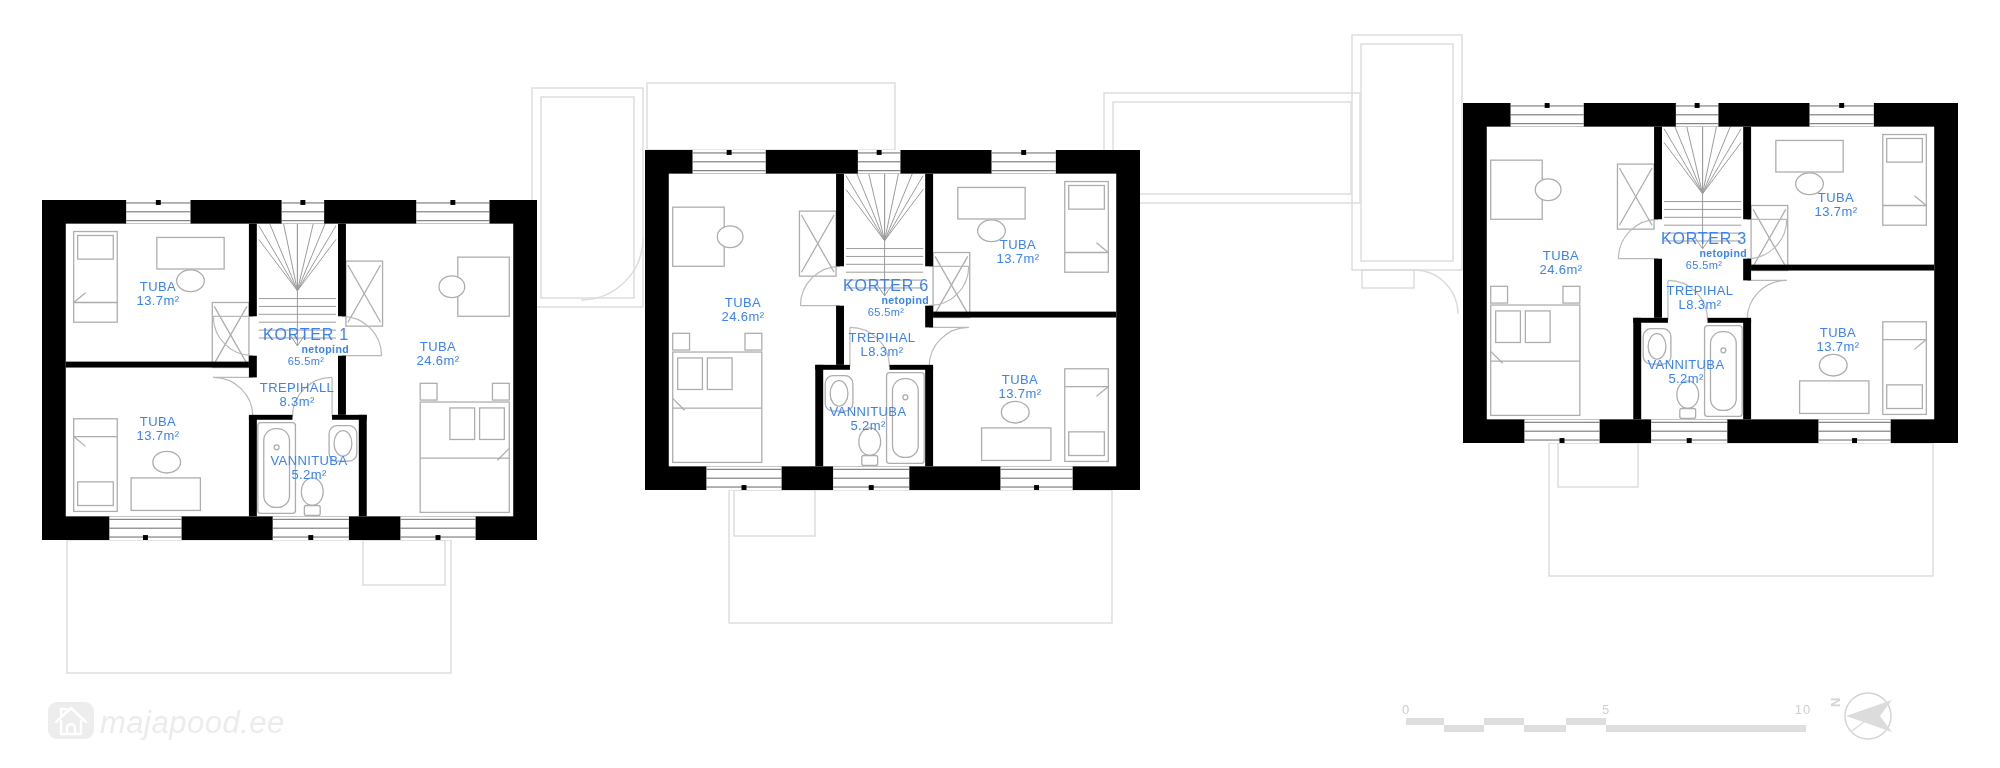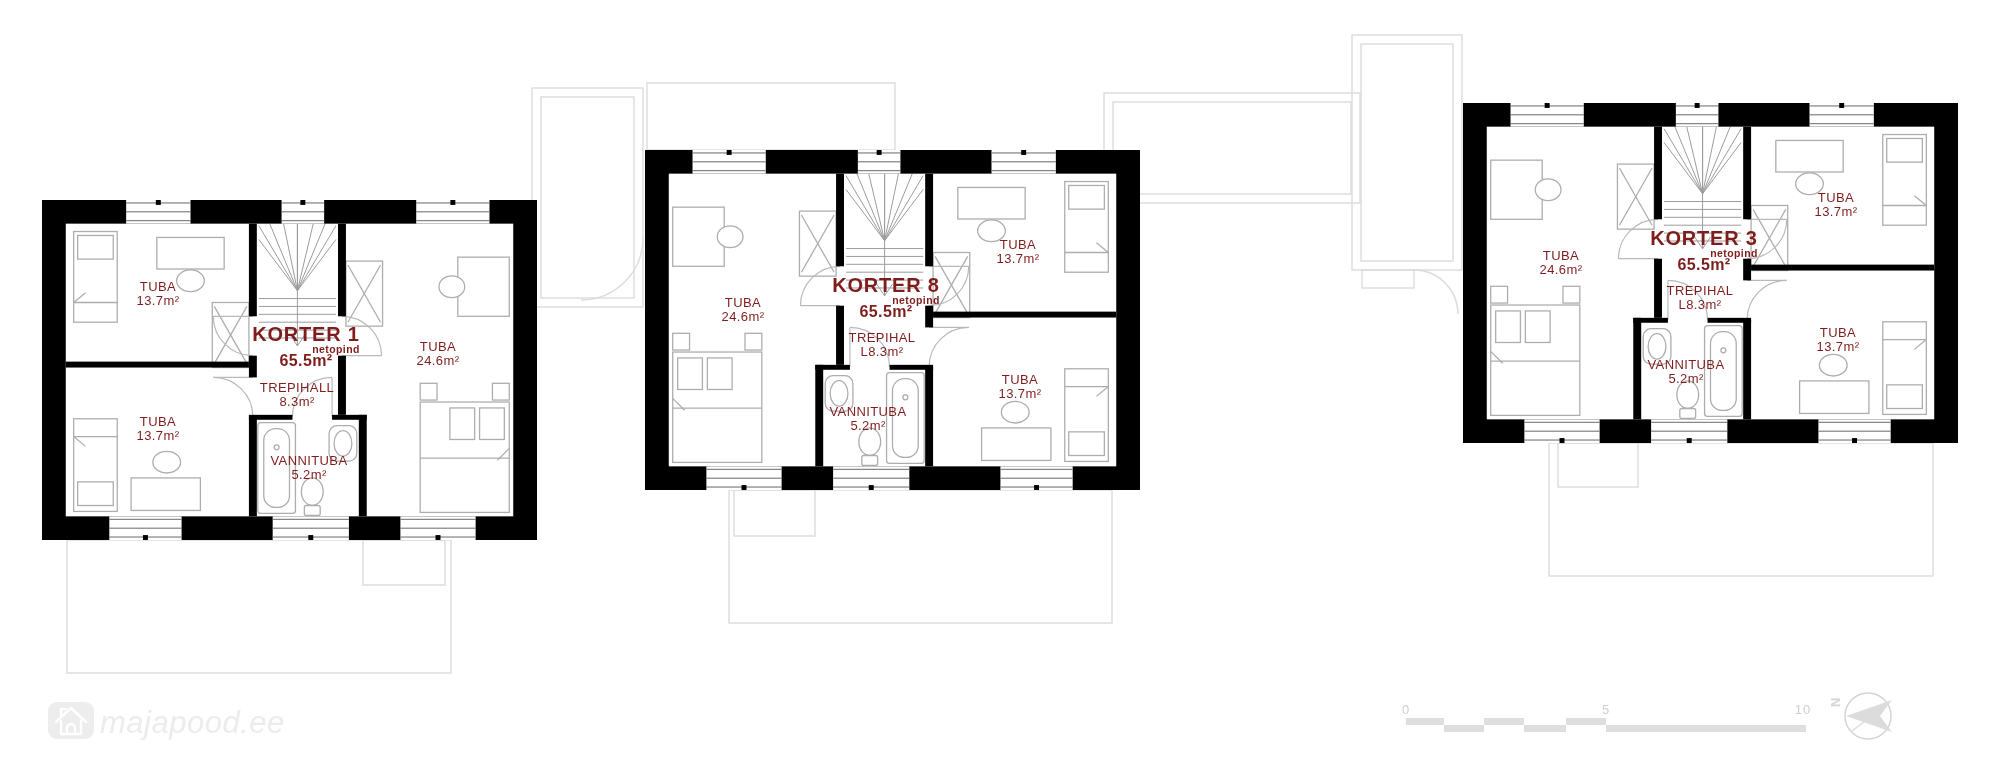--- a/index.html
+++ b/index.html
@@ -5,26 +5,26 @@
   html,body{margin:0;padding:0;background:#ffffff;}
   #canvas{
     position:relative;width:2000px;height:768px;background:#ffffff;overflow:hidden;
     font-family:"Liberation Sans", sans-serif;
   }
   svg{display:block;}
   .layer{position:absolute;left:0;top:0;}
   .unit{position:absolute;}
   .lbl{
     position:absolute;transform:translate(-50%,-50%);
-    text-align:center;white-space:nowrap;color:#7f1d1d;
+    text-align:center;white-space:nowrap;color:#3b82f6;
     font-size:13px;line-height:13.5px;letter-spacing:.4px;
   }
-  .korter-block .title{font-size:20px;font-weight:bold;letter-spacing:.8px;line-height:17px;}
+  .korter-block .title{font-size:16px;font-weight:normal;letter-spacing:.8px;line-height:17px;}
   .korter-block .sub{font-size:10.5px;font-weight:bold;line-height:12px;text-align:right;}
-  .korter-block .net{font-size:16px;font-weight:bold;line-height:12px;}
+  .korter-block .net{font-size:11px;font-weight:normal;line-height:12px;}
   .scale-num{
     position:absolute;transform:translate(-50%,-50%);
     font-size:13px;color:#cfcfcf;letter-spacing:1px;
   }
   .watermark-text{
     position:absolute;left:100px;top:705px;
     font-size:31px;font-style:italic;color:#ececec;letter-spacing:.5px;
   }
 </style>
 </head>
@@ -268,21 +268,21 @@
   <div class="lbl" style="left:309px;top:467px">
     <div>VANNITUBA</div>
       <div>5.2m²</div>
   </div>
 
   <div class="lbl" style="left:743px;top:309px">
     <div>TUBA</div>
       <div>24.6m²</div>
   </div>
   <div class="lbl korter-block" style="left:886px;top:297px">
-    <div class="title">KORTER 8</div>
+    <div class="title">KORTER 6</div>
     <div class="sub">netopind</div>
     <div class="net">65.5m²</div>
   </div>
   <div class="lbl" style="left:882px;top:344px">
     <div>TREPIHAL</div>
       <div>L8.3m²</div>
   </div>
   <div class="lbl" style="left:868px;top:418px">
     <div>VANNITUBA</div>
       <div>5.2m²</div>

